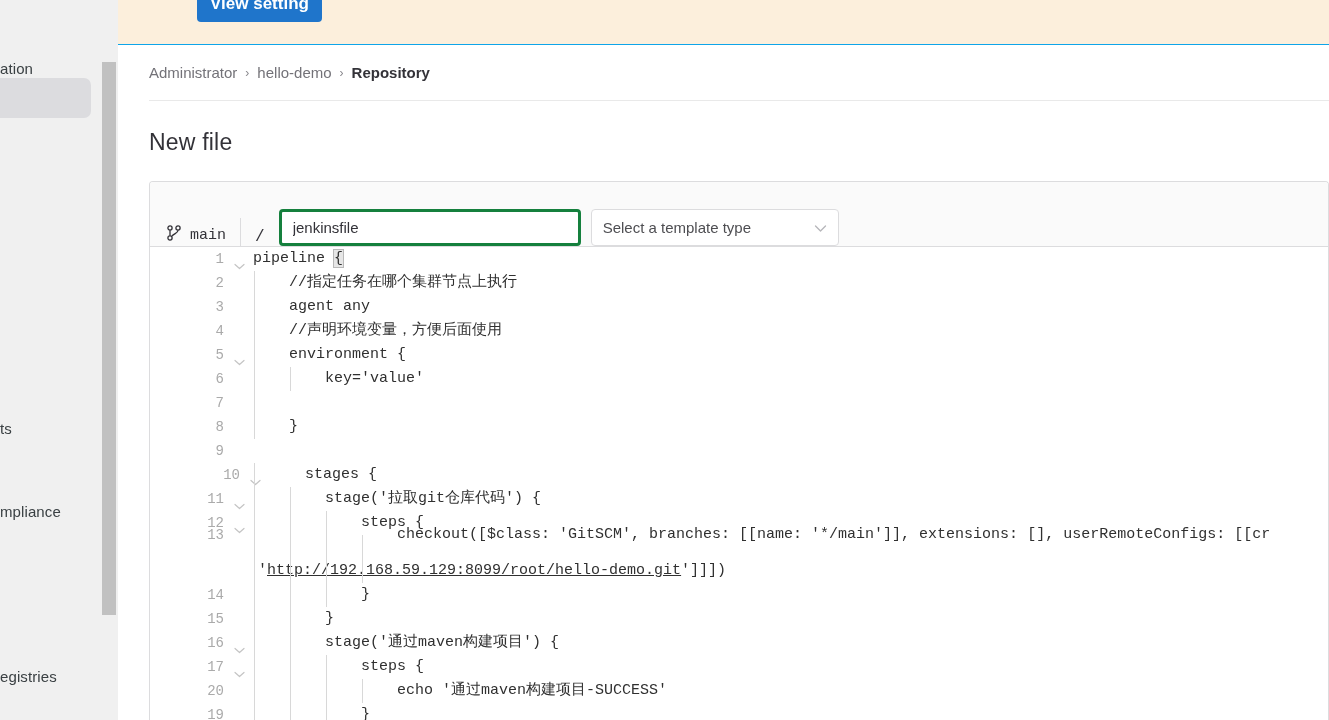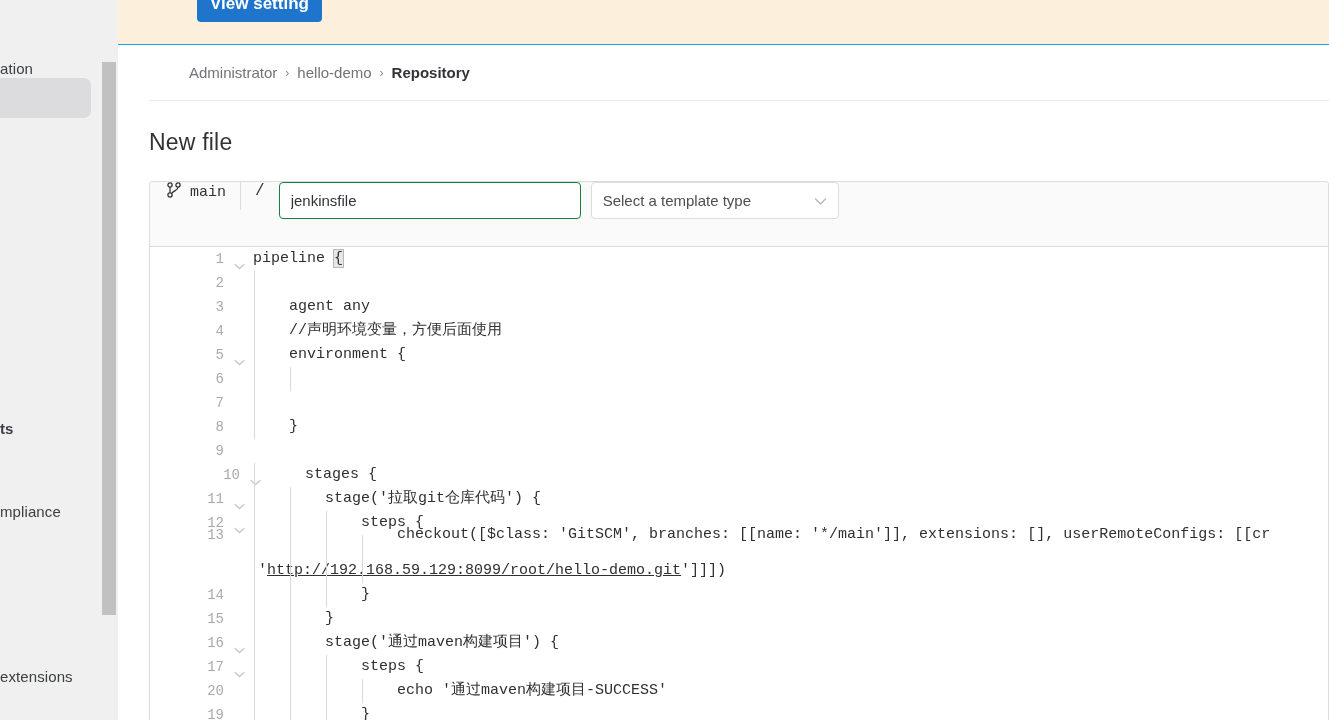--- a/index.html
+++ b/index.html
@@ -116,21 +116,20 @@
 
   
   .breadcrumb {
     position: absolute;
     left: 31px;
     top: 64px;
     display: flex;
     align-items: center;
     gap: 8px;
     font-size: 15px;
-    margin-left: 40px;
   }
   .bc-link {
     color: #737278;
     text-decoration: none;
     white-space: nowrap;
   }
   .bc-sep {
     color: #89888d;
     font-size: 12px;
   }
@@ -172,21 +171,21 @@
     box-sizing: border-box;
     background: #fff;
     overflow: hidden;
   }
   .editor-header {
     position: relative;
     height: 65px;
     background: #fafafa;
     border-bottom: 1px solid #dcdcde;
     display: flex;
-    align-items: flex-start;
+    align-items: flex-end;
     padding-left: 17px;
     box-sizing: border-box;
   }
   .branch-chip {
     display: flex;
     align-items: center;
     gap: 9px;
     font-family: "Liberation Mono", monospace;
     font-size: 15px;
     color: #333238;
@@ -200,21 +199,21 @@
   }
   .path-slash {
     font-family: "Liberation Mono", monospace;
     font-size: 16px;
     color: #333238;
     margin-right: 14px;
   }
   .filename-input {
     width: 302px;
     height: 37px;
-    border: 1px solid #15803d;
+    border: 3px solid #15803d;
     border-radius: 4px;
     background: #ffffff;
     font-family: "Liberation Sans", sans-serif;
     font-size: 15px;
     color: #333238;
     padding: 0 11px;
     box-sizing: border-box;
     outline: none;
   }
   .template-select {
@@ -318,31 +317,31 @@
 
     <div class="sb-item active-pill" style="top:78px;">
       <span class="sb-label"></span>
     </div>
 
     <div class="sb-item" style="top:370px;">
       <span class="sb-label"></span>
 
     </div>
 
-    <div class="sb-item" style="top:412px;font-weight:bold;">
+    <div class="sb-item" style="top:412px;">
       <span class="sb-label">ts</span>
 
     </div>
 
     <div class="sb-item" style="top:495px;">
       <span class="sb-label">mpliance</span>
     </div>
 
     <div class="sb-item" style="top:660px;">
-      <span class="sb-label">extensions</span>
+      <span class="sb-label">egistries</span>
     </div>
 
     <div class="sb-scroll-track"></div>
     <div class="sb-scroll-thumb"></div>
   </div>
 
   <div class="main">
 
     <div class="alert-banner">
       <button class="view-setting-btn">View setting</button>
@@ -390,27 +389,27 @@
             </svg>
           </span>
         </div>
       </div>
 
       <div class="code-area" id="code-area">
 
       <div class="code-row" style="top: 0px; position: absolute; left: 0px; width: 1180px;"><span class="gutter-num">1</span><span class="fold-chev"><svg width="11" height="7" viewBox="0 0 11 7">
                 <path d="M1 1.5 L5.5 5.5 L10 1.5" stroke="#c4c4c4" stroke-width="1.2" fill="none" stroke-linecap="round" stroke-linejoin="round"></path>
               </svg></span><span class="code-text">pipeline <span class="bracket-hl">{</span></span></div>
-          <div class="code-row" style="top: 24px; position: absolute; left: 0px; width: 1180px;"><span class="gutter-num">2</span></div>
+          <div class="code-row" style="top: 24px; position: absolute; left: 0px; width: 1180px;"><span class="gutter-num">2</span><span class="code-text">    //指定任务在哪个集群节点上执行</span></div>
           <div class="code-row" style="top: 48px; position: absolute; left: 0px; width: 1180px;"><span class="gutter-num">3</span><span class="code-text">    agent any</span></div>
           <div class="code-row" style="top: 72px; position: absolute; left: 0px; width: 1180px;"><span class="gutter-num">4</span><span class="code-text">    //声明环境变量，方便后面使用</span></div>
           <div class="code-row" style="top: 96px; position: absolute; left: 0px; width: 1180px;"><span class="gutter-num">5</span><span class="fold-chev"><svg width="11" height="7" viewBox="0 0 11 7">
                 <path d="M1 1.5 L5.5 5.5 L10 1.5" stroke="#c4c4c4" stroke-width="1.2" fill="none" stroke-linecap="round" stroke-linejoin="round"></path>
               </svg></span><span class="code-text">    environment {</span></div>
-          <div class="code-row" style="top: 120px; position: absolute; left: 0px; width: 1180px;"><span class="gutter-num">6</span></div>
+          <div class="code-row" style="top: 120px; position: absolute; left: 0px; width: 1180px;"><span class="gutter-num">6</span><span class="code-text">        key='value'</span></div>
           <div class="code-row" style="top: 144px; position: absolute; left: 0px; width: 1180px;"><span class="gutter-num">7</span><span class="code-text"></span></div>
           <div class="code-row" style="top: 168px; position: absolute; left: 0px; width: 1180px;"><span class="gutter-num">8</span><span class="code-text">    }</span></div>
           <div class="code-row" style="top: 192px; position: absolute; left: 0px; width: 1180px;"><span class="gutter-num">9</span><span class="code-text"></span></div>
           <div class="code-row" style="top: 216px; position: absolute; left: 16px; width: 1180px;"><span class="gutter-num">10</span><span class="fold-chev"><svg width="11" height="7" viewBox="0 0 11 7">
                 <path d="M1 1.5 L5.5 5.5 L10 1.5" stroke="#c4c4c4" stroke-width="1.2" fill="none" stroke-linecap="round" stroke-linejoin="round"></path>
               </svg></span><span class="code-text">    stages {</span></div>
           <div class="code-row" style="top: 240px; position: absolute; left: 0px; width: 1180px;"><span class="gutter-num">11</span><span class="fold-chev"><svg width="11" height="7" viewBox="0 0 11 7">
                 <path d="M1 1.5 L5.5 5.5 L10 1.5" stroke="#c4c4c4" stroke-width="1.2" fill="none" stroke-linecap="round" stroke-linejoin="round"></path>
               </svg></span><span class="code-text">        stage('拉取git仓库代码') {</span></div>
           <div class="code-row" style="top: 264px; position: absolute; left: 0px; width: 1180px;"><span class="gutter-num">12</span><span class="fold-chev"><svg width="11" height="7" viewBox="0 0 11 7">

